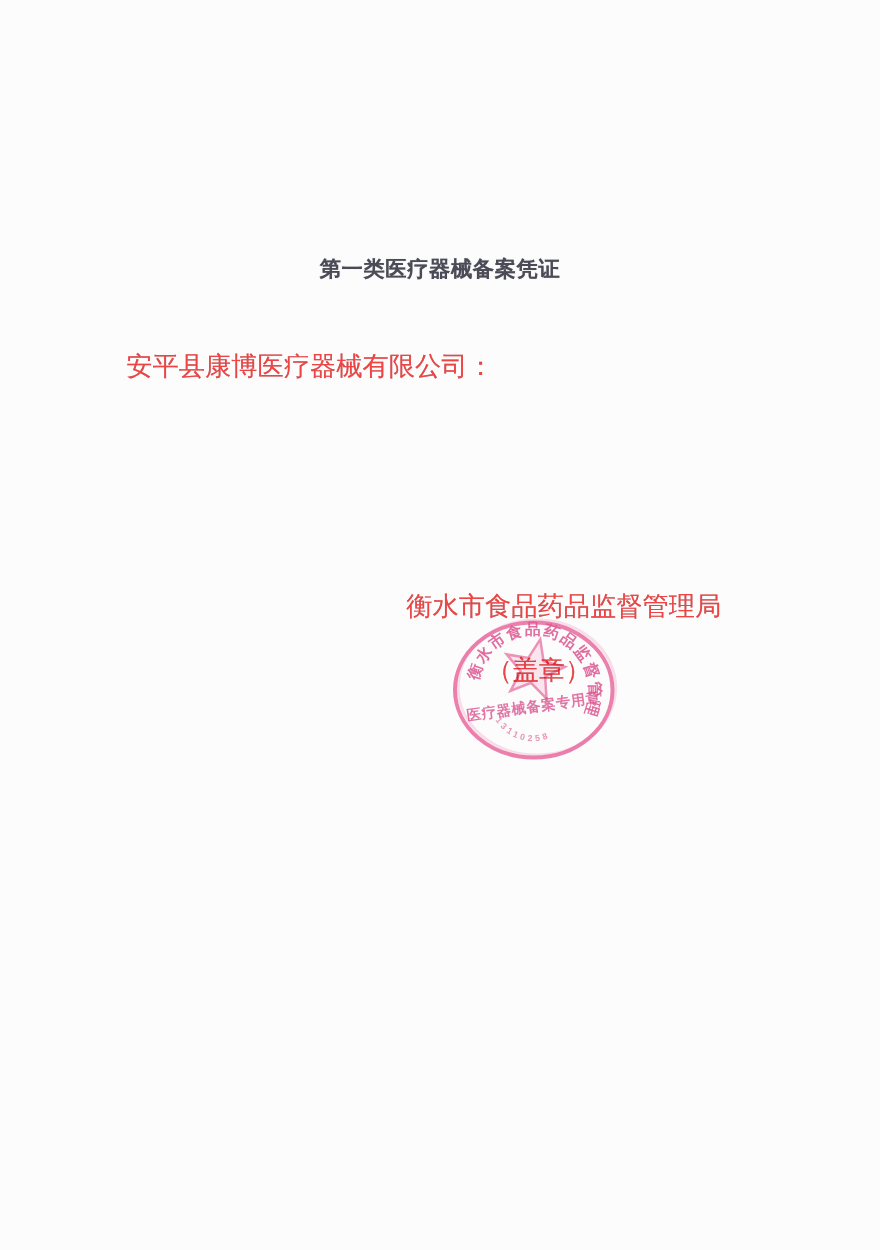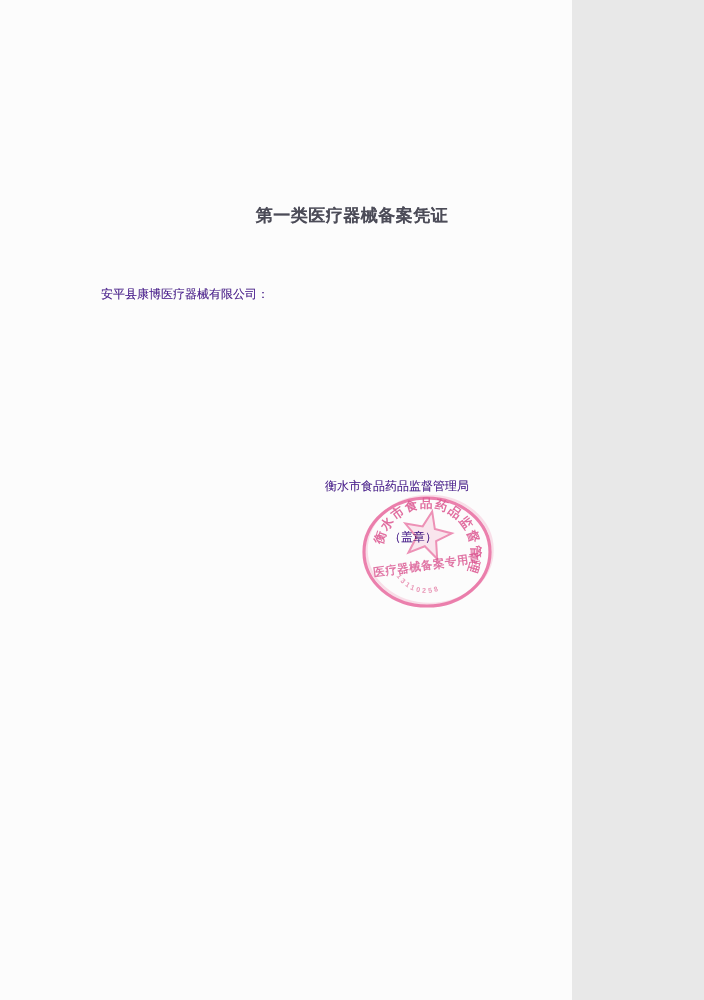--- a/index.html
+++ b/index.html
@@ -2,42 +2,42 @@
 <html><head>
 <meta charset="utf-8">
 <style>
   html, body {
     margin: 0;
     padding: 0;
     background: #e8e8e8;
   }
   .page {
     position: relative;
-    width: 572px;
+    width: 704px;
     height: 1000px;
     background: #fcfcfc;
     overflow: hidden;
     font-family: "Liberation Sans", sans-serif;
     color: #3c3c46;
   }
   .abs { position: absolute; margin: 0; white-space: nowrap; }
 
   .doc-title {
     top: 204px; left: 0; width: 704px;
     text-align: center;
     font-size: 17px;
     font-weight: 600;
     letter-spacing: 0.5px;
     color: #4b4b57;
     text-shadow: 0 0 0.6px rgba(75,75,87,0.55);
   }
   .body-text {
-    font-size: 12px;
+    font-size: 21px;
     line-height: 20px;
-    color: #4c1d95;
+    color: #ef4444;
     text-shadow: 0 0 0.5px rgba(60,60,70,0.4);
   }
   .recipient { top: 284px; left: 101px; }
   .body-line-1 { top: 320px; left: 132px; }
   .body-line-2 { top: 350px; left: 101px; }
   .authority  { top: 476px; left: 325px; }
   .seal-note  { top: 527px; left: 389px; }
   .date-line  { top: 565px; left: 327px; }
 
   .seal-svg {

